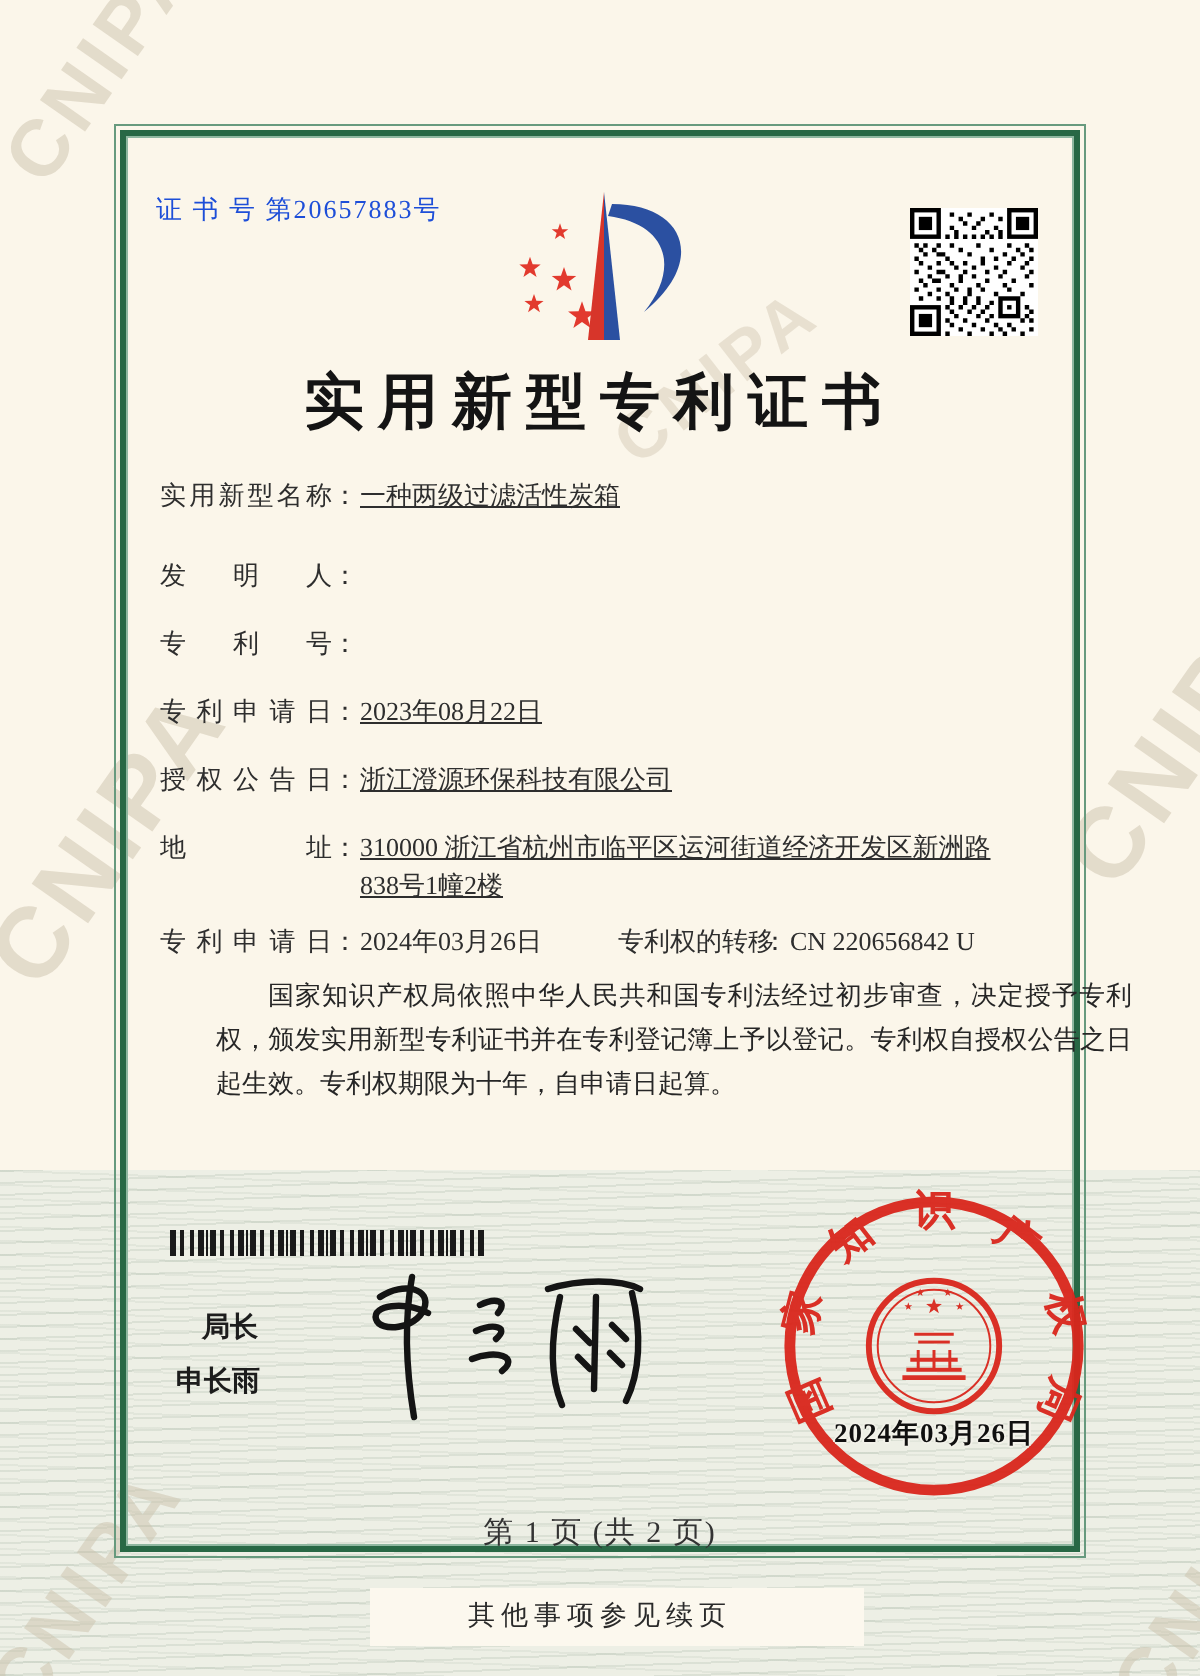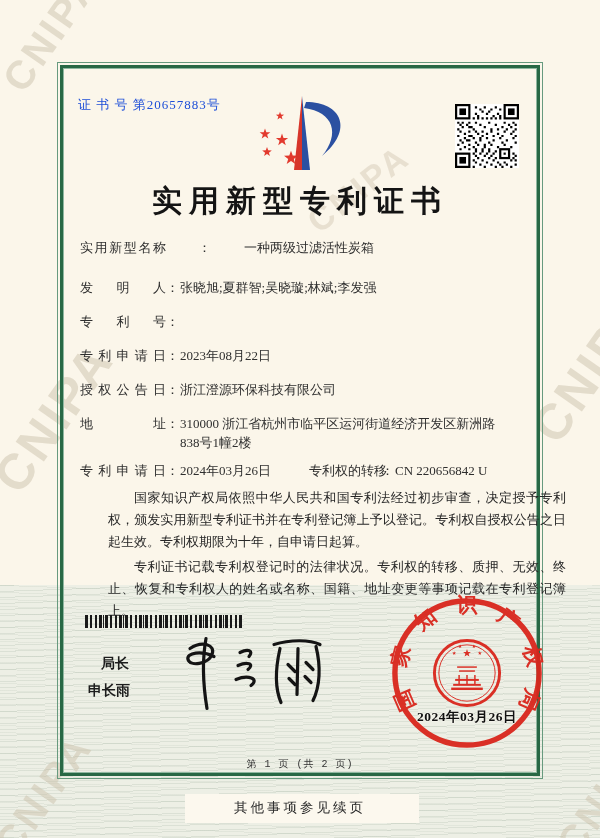--- a/index.html
+++ b/index.html
@@ -48,28 +48,28 @@
   .qr{position:absolute; left:455px; top:104px; width:64px; height:64px; background:#fff;}
   .title{
     position:absolute; left:60px; top:181px; width:480px; text-align:center;
     font-size:30px; font-weight:700; letter-spacing:7px; color:#141414;
   }
   .fields{
     position:absolute; left:80px; top:238px; width:428px;
     font-size:13px; color:#2e2e2e;
   }
   .row{display:flex; align-items:flex-start; margin-bottom:15px; line-height:19px;}
-  .row.gap-lg{margin-bottom:21px;gap:32px;}
+  .row.gap-lg{margin-bottom:21px;}
   .row.gap-sm{margin-bottom:9px;}
   .flabel{
     display:inline-block; width:86px; flex:0 0 86px;
     text-align:justify; text-align-last:justify; white-space:nowrap;
   }
   .colon{flex:0 0 14px;}
-  .fvalue{max-width:322px;}
+  .fvalue{max-width:322px;text-decoration:underline;}
   .grant-row{display:flex; line-height:19px;}
   .grant-right{margin-left:38px; display:flex;}
   .grant-right .flabel{width:72px; flex:0 0 72px;}
   .paras{
     position:absolute; left:68px; top:487px; width:458px;
     font-size:13px; line-height:22px; text-align:justify; color:#262626;margin-left:40px;
   }
   .paras p{margin:0 0 3px 0; text-indent:2em;}
   .barcode{
     position:absolute; left:85px; top:615px; width:157px; height:13px;
@@ -87,25 +87,25 @@
   .sig-name{top:682px;}
   .signature{position:absolute; left:168px; top:630px; width:170px; height:85px;}
   .seal{position:absolute; left:388px; top:594px; width:158px; height:158px; opacity:.95; z-index:3;}
   .seal-date{
     position:absolute; left:392px; top:708px; width:150px; text-align:center; z-index:4;
     font-size:13.5px; font-weight:700; color:#101010; letter-spacing:.5px;
     text-shadow:-1px 0 #f3f2ea,1px 0 #f3f2ea,0 -1px #f3f2ea,0 1px #f3f2ea;
   }
   .footer-page{
     position:absolute; left:60px; top:757px; width:480px; text-align:center;
-    font-size:10px; color:#333; letter-spacing:1px;font-family:Liberation Mono, monospace;
+    font-size:15px; color:#333; letter-spacing:1px;
   }
   .note-band{
     position:absolute; left:185px; top:794px; width:230px; z-index:2;
-    background:#fcf8ee; text-align:center; padding:5px 4px 6px 0;
+    background:#fcf8ee; text-align:center; padding:5px 17px 6px 0;
     font-size:13.5px; letter-spacing:3px; color:#2a2a2a;
   }
 </style>
 </head>
 <body>
 
 <div class="page">
 
   <div class="wave-band"></div>
 
@@ -163,21 +163,20 @@
 
     <div class="fields">
       <div class="row gap-lg">
         <span class="flabel">实用新型名称</span>
           <span class="colon">：</span>
           <span class="fvalue">一种两级过滤活性炭箱</span>
       </div>
       <div class="row">
         <span class="flabel">发明人</span>
           <span class="colon">：</span>
-          <span class="fvalue">张晓旭;夏群智;吴晓璇;林斌;李发强</span>
       </div>
       <div class="row">
         <span class="flabel">专利号</span>
           <span class="colon">：</span>
       </div>
       <div class="row">
         <span class="flabel">专利申请日</span>
           <span class="colon">：</span>
           <span class="fvalue">2023年08月22日</span>
       </div>
@@ -198,21 +197,20 @@
         <span class="grant-right">
           <span class="flabel">专利权的转移</span>
             <span class="colon">：</span>
             <span>CN 220656842 U</span>
         </span>
       </div>
     </div>
 
     <div class="paras">
       <p>国家知识产权局依照中华人民共和国专利法经过初步审查，决定授予专利权，颁发实用新型专利证书并在专利登记簿上予以登记。专利权自授权公告之日起生效。专利权期限为十年，自申请日起算。</p>
-      <p>专利证书记载专利权登记时的法律状况。专利权的转移、质押、无效、终止、恢复和专利权人的姓名或名称、国籍、地址变更等事项记载在专利登记簿上。</p>
     </div>
 
     <div class="barcode"></div>
 
     <div class="sig-title">局长</div>
     <div class="sig-name">申长雨</div>
 
     <svg class="signature" viewBox="0 0 170 80">
       <g fill="none" stroke="#141414" stroke-width="3.2" stroke-linecap="round" stroke-linejoin="round">
         <path d="M38,6 C34,28 35,52 39,76"></path>

